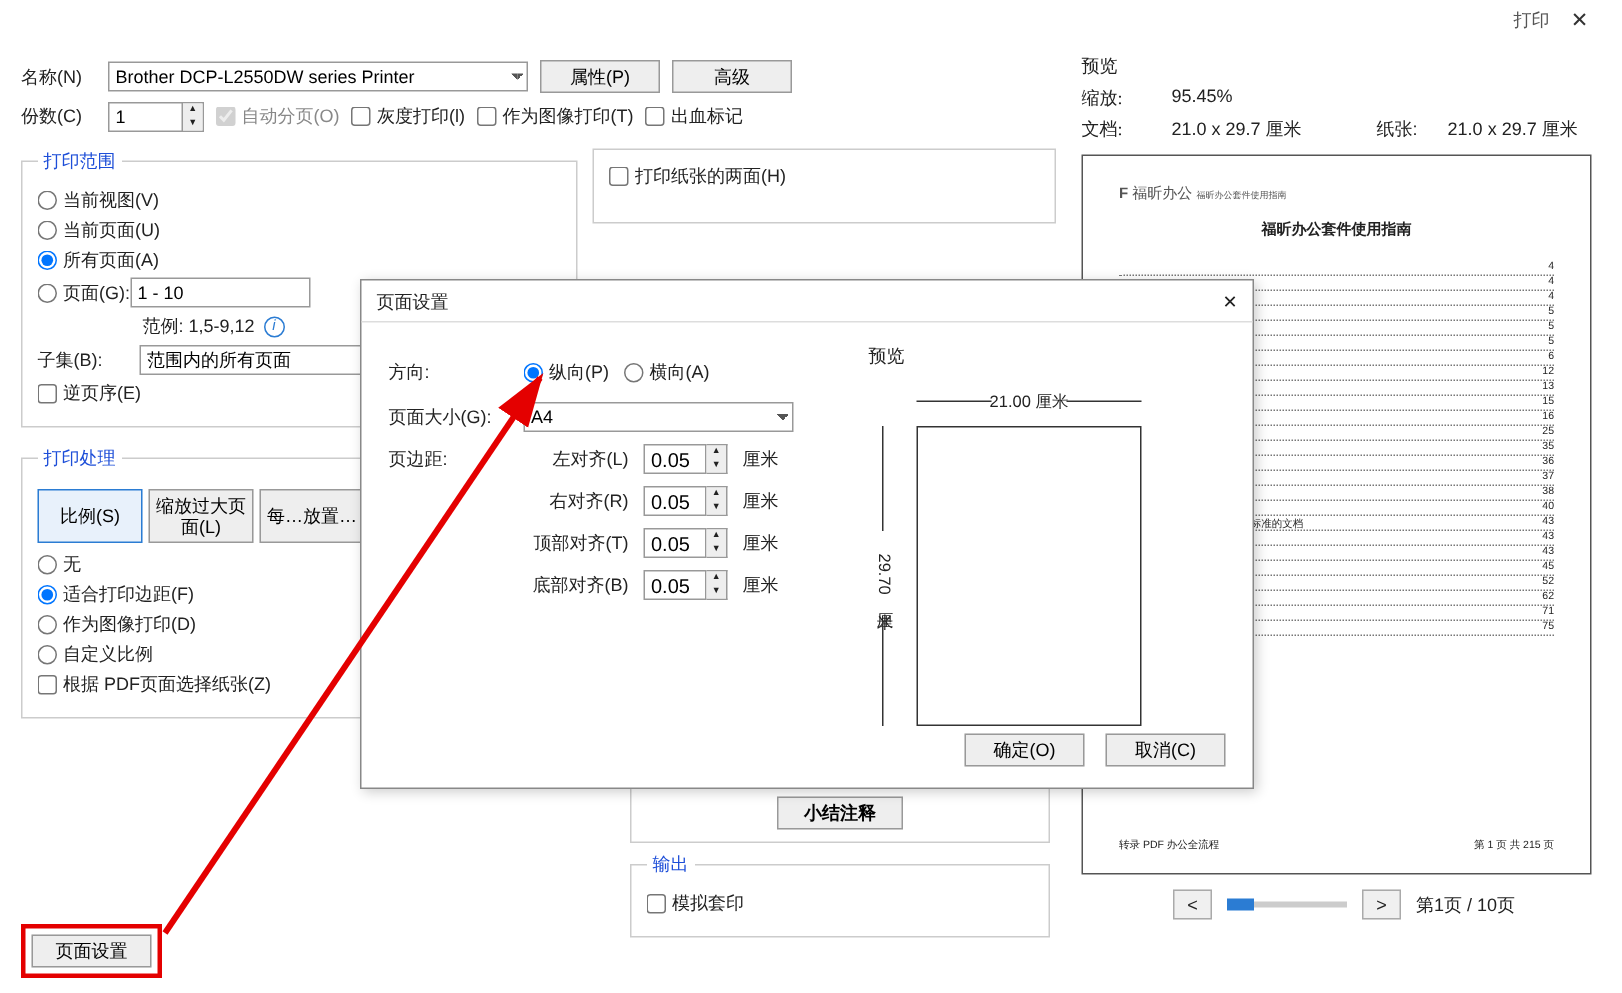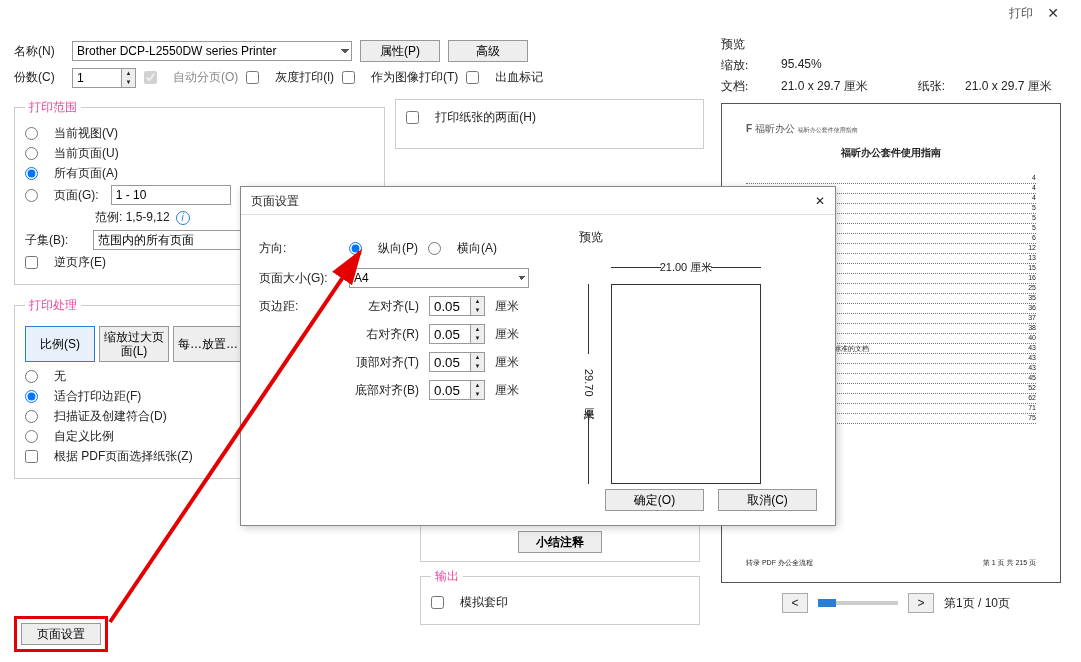--- a/index.html
+++ b/index.html
@@ -8,23 +8,23 @@
 .titlebar .title { color: #555; }
 .titlebar .close { width: 40px; text-align: center; font-size: 14px; color: #333; }
 .main { position: absolute; top: 26px; left: 0; right: 0; bottom: 0; }
 .row { display: flex; align-items: center; gap: 8px; margin: 4px 0; }
 .label { width: 50px; }
 select, input[type=text] { border: 1px solid #999; background: #fff; height: 20px; padding: 0 4px; font-size: 12px; }
 select { appearance: none; padding-right: 16px; background-image: linear-gradient(45deg, transparent 50%, #555 50%), linear-gradient(-45deg, transparent 50%, #555 50%); background-position: right 6px center, right 2px center; background-size: 4px 4px; background-repeat: no-repeat; }
 .btn { border: 1px solid #999; background: #eee; height: 22px; padding: 0 10px; font-size: 12px; cursor: pointer; }
 .btn-wide { width: 80px; text-align: center; }
 fieldset { border: 1px solid #ccc; margin: 6px 0; padding: 6px 10px 10px 10px; }
-legend { padding: 0 4px; color: #ec4899; }
+legend { padding: 0 4px; color: #1d4ed8; }
 input[type=radio], input[type=checkbox] { margin: 0 4px 0 0; vertical-align: middle; }
-.radio-row, .check-row { display: flex; align-items: center; margin: 3px 0; gap: 12px; }
+.radio-row, .check-row { display: flex; align-items: center; margin: 3px 0; gap: 0; }
 .left-col { position: absolute; left: 14px; top: 10px; width: 690px; }
 .right-col { position: absolute; right: 10px; top: 10px; width: 350px; }
 .preview-head { font-size: 12px; margin-bottom: 4px; }
 .preview-info { display: flex; gap: 20px; margin-bottom: 4px; }
 .preview-info span:first-child { width: 40px; font-family: Liberation Serif, serif; }
 .preview-box { border: 1px solid #555; width: 340px; height: 480px; margin-top: 8px; position: relative; background: #fff; padding: 18px 24px; font-size: 8px; overflow: hidden; }
 .preview-box .logo { font-size: 10px; color: #555; margin-bottom: 8px; }
 .preview-box .ptitle { font-weight: bold; text-align: center; margin: 10px 0 14px 0; font-size: 10px; }
 .preview-box .dotline { border-bottom: 1px dotted #777; height: 10px; font-size: 7px; display: flex; justify-content: space-between; }
 .preview-box .footer { position: absolute; bottom: 14px; left: 24px; right: 24px; display: flex; justify-content: space-between; font-size: 7px; }
@@ -53,21 +53,21 @@
 .dlg-preview-title { margin-bottom: 8px; }
 .dlg-paper-wrap { position: relative; width: 200px; height: 240px; }
 .dlg-paper { position: absolute; left: 32px; top: 30px; width: 150px; height: 200px; border: 1px solid #333; }
 .dlg-paper-w { position: absolute; left: 32px; top: 6px; width: 150px; text-align: center; font-size: 11px; }
 .dlg-paper-w::before, .dlg-paper-w::after { content: ""; position: absolute; top: 7px; width: 50px; border-top: 1px solid #333; }
 .dlg-paper-w::before { left: 0; } .dlg-paper-w::after { right: 0; }
 .dlg-paper-h { position: absolute; left: 2px; top: 30px; height: 200px; writing-mode: vertical-rl; text-align: center; font-size: 11px; }
 .dlg-paper-h::before, .dlg-paper-h::after { content: ""; position: absolute; left: 7px; height: 70px; border-left: 1px solid #333; }
 .dlg-paper-h::before { top: 0; } .dlg-paper-h::after { bottom: 0; }
 .dlg-btns { position: absolute; right: 18px; bottom: 14px; display: flex; gap: 14px; }
-.dlg-btns .btn { width: 99px; }
+.dlg-btns .btn { width: 80px; }
 .info-icon { display: inline-block; width: 14px; height: 14px; border: 1px solid #2b7cd3; border-radius: 50%; color: #2b7cd3; text-align: center; line-height: 12px; font-size: 10px; font-style: italic; }
 .grayed { color: #888; }
 .printhandle-btns { display: flex; gap: 4px; margin: 6px 0; }
 .printhandle-btns .btn { width: 70px; height: 36px; white-space: normal; line-height: 14px; padding: 2px 4px; }
 .printhandle-btns .btn.active { border: 1px solid #2b7cd3; background: #e8f1fb; }
 .small-fieldsets { position: absolute; left: 420px; top: 490px; width: 280px; }
 .small-fieldsets .btn { width: 84px; display: block; margin: 0 auto; font-weight: bold; }
 .spinner-input { display: flex; }
 .spinner-input input { width: 50px; height: 20px; border: 1px solid #999; }
 .spinner-input .sbtns { width: 14px; display: flex; flex-direction: column; border: 1px solid #999; border-left: none; }
@@ -168,21 +168,21 @@
       <label class="radio-row">
           <input type="radio" name="h" style="">
           <span>无</span>
         </label>
       <label class="radio-row">
           <input type="radio" name="h" checked="" style="">
           <span>适合打印边距(F)</span>
         </label>
       <label class="radio-row">
           <input type="radio" name="h" style="">
-          <span>扫描证及创建符合(D)</span>
+          <span>作为图像打印(D)</span>
         </label>
       <label class="radio-row">
           <input type="radio" name="h" style="">
           <span>自定义比例</span>
         </label>
       <label class="check-row">
           <input type="checkbox" style="">
           <span>根据 PDF页面选择纸张(Z)</span>
         </label>
     </fieldset>

